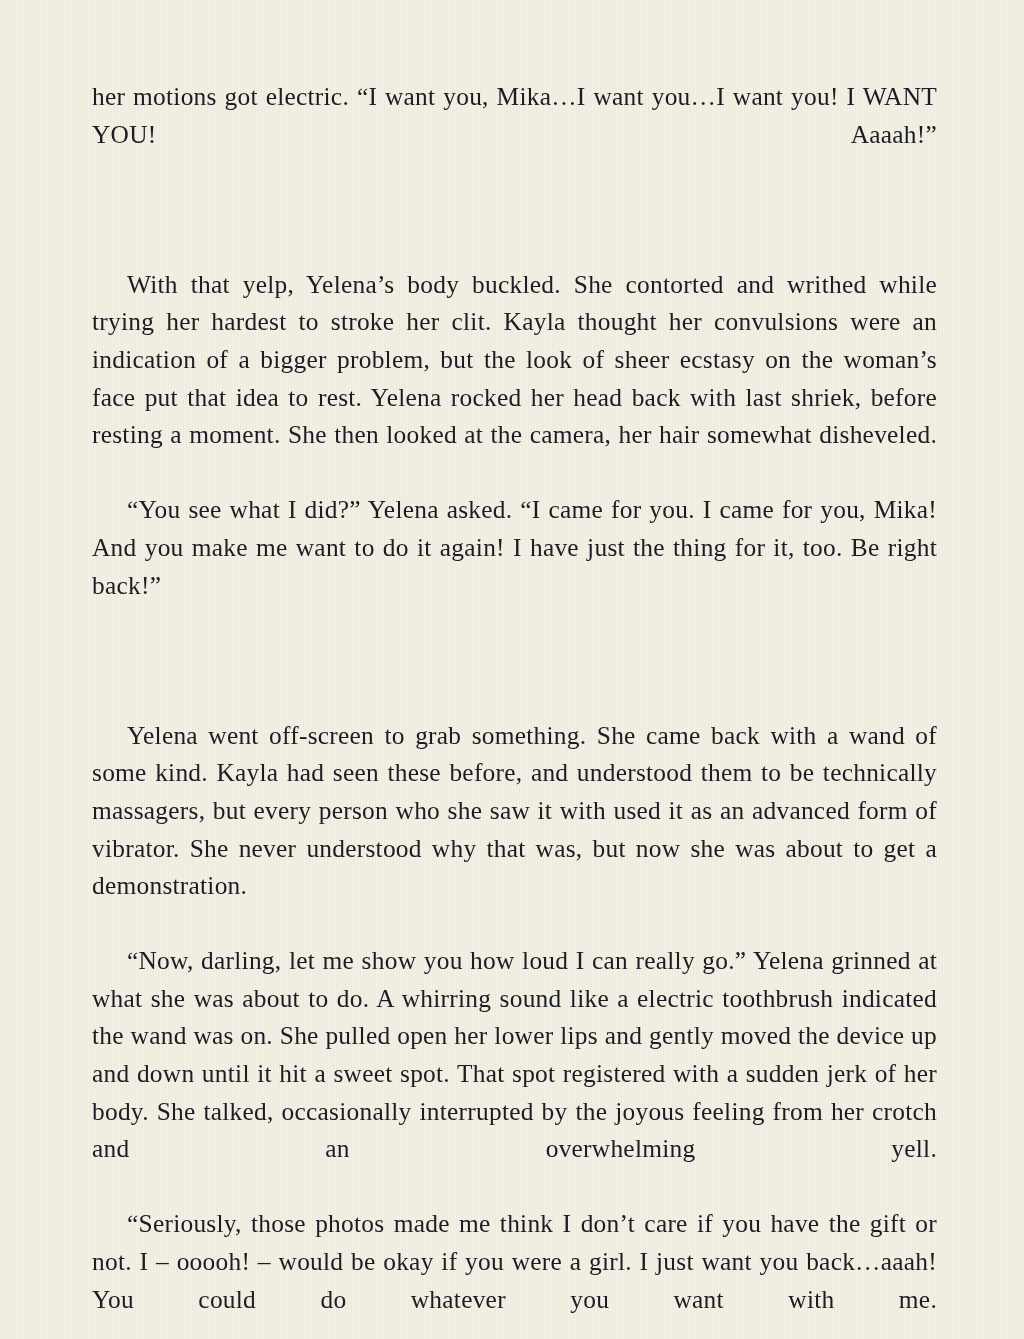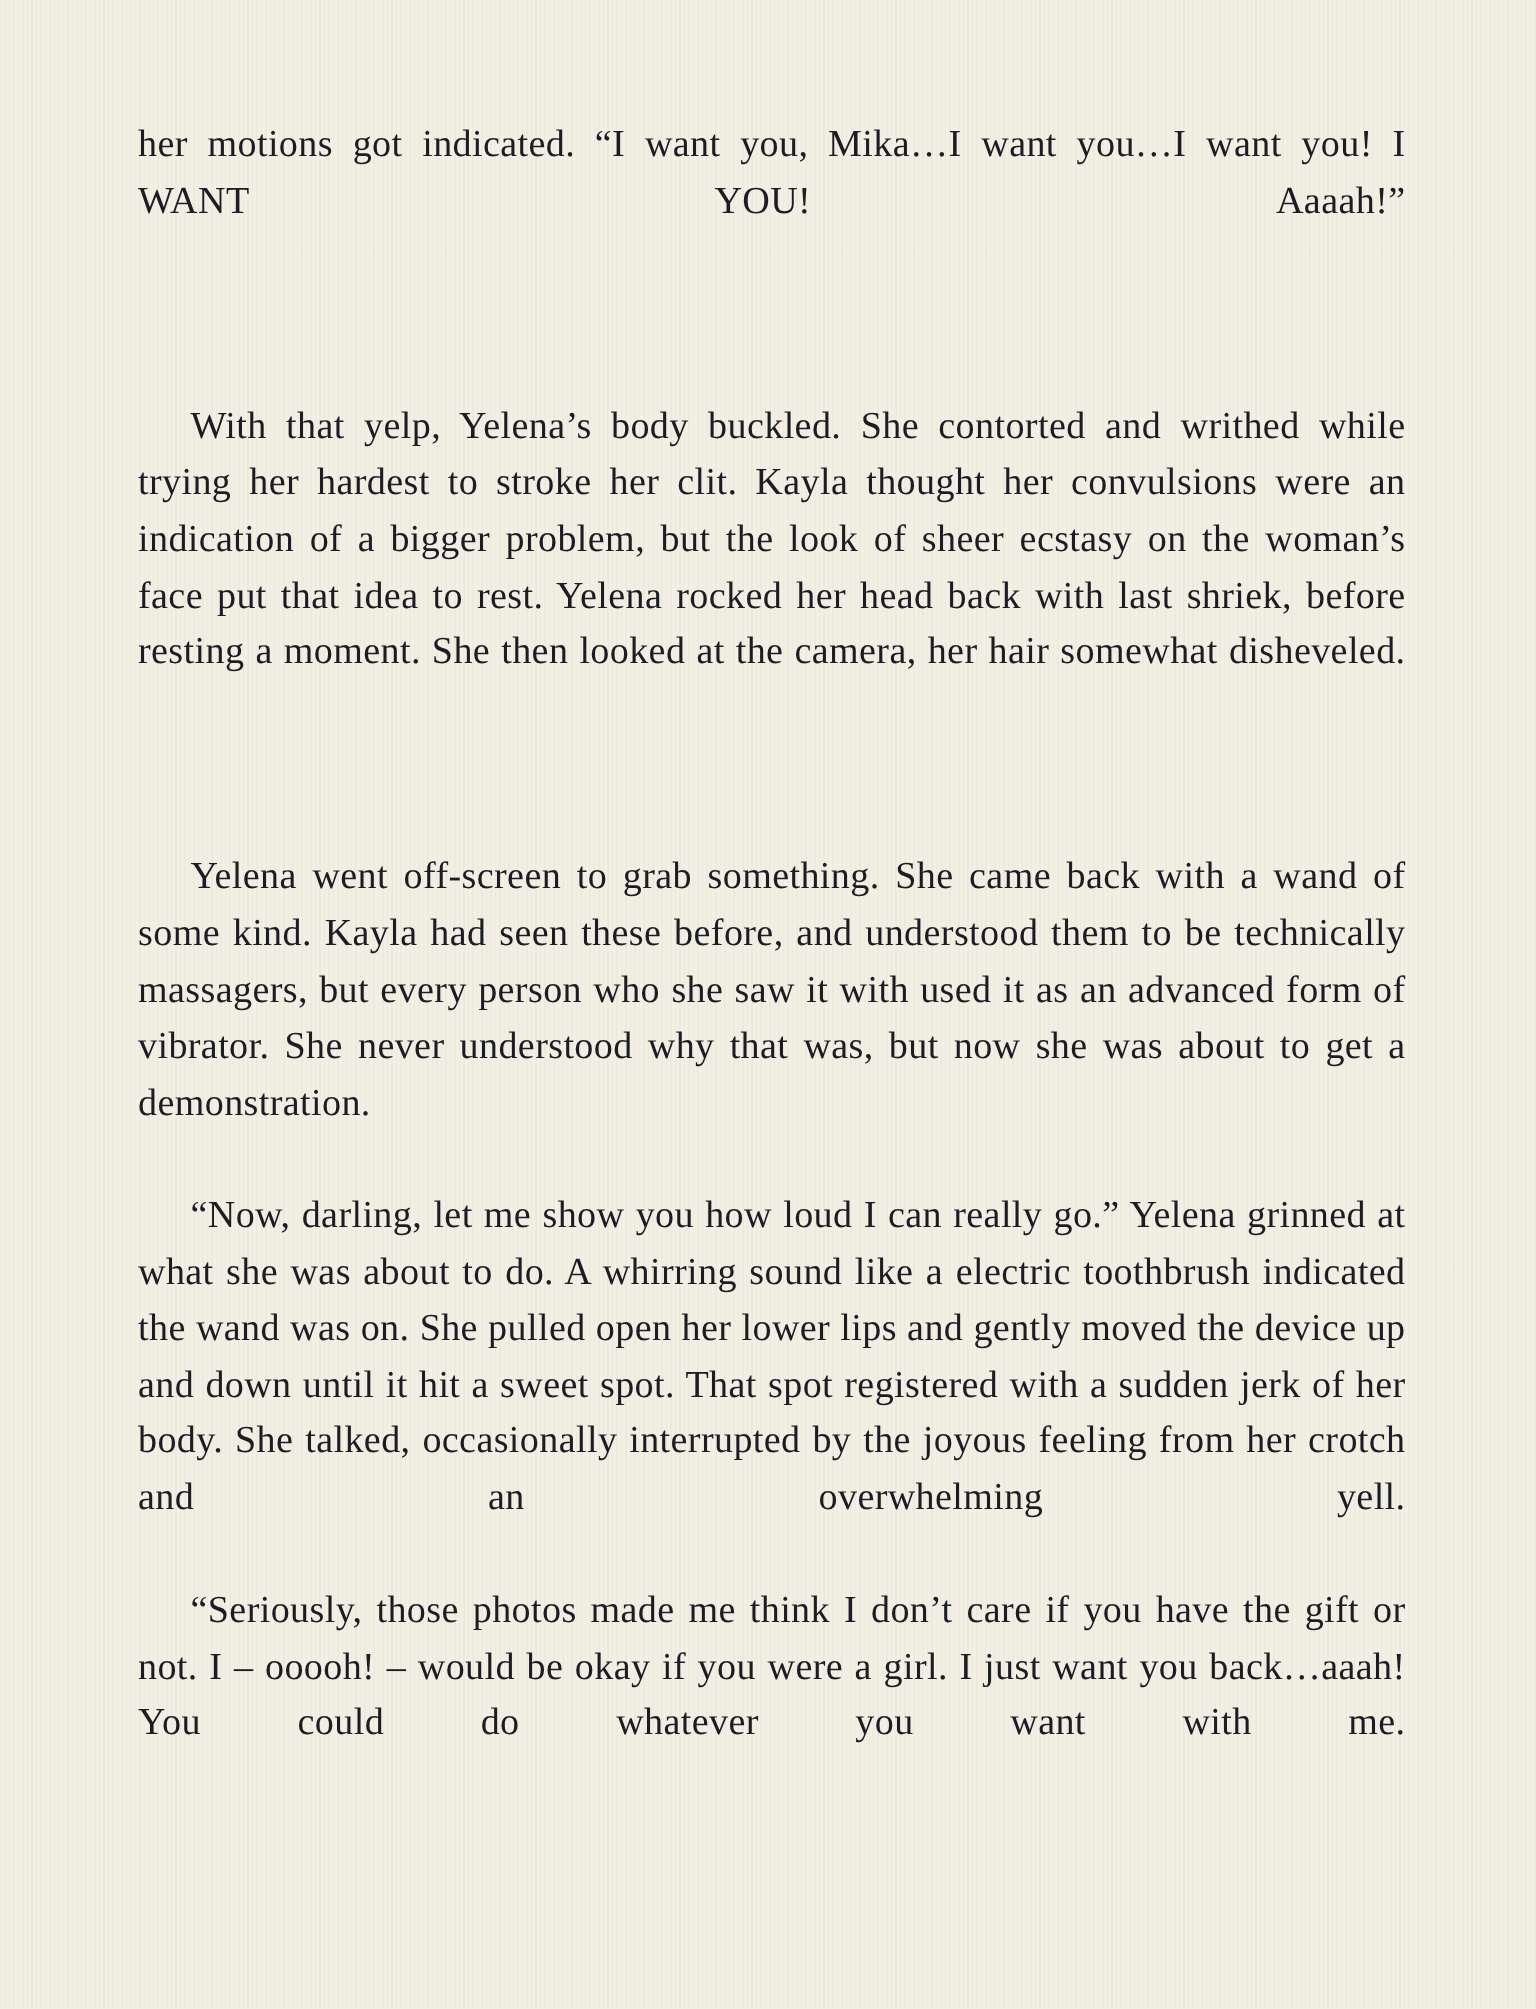--- a/index.html
+++ b/index.html
@@ -99,27 +99,28 @@
 </head>
 <body>
 
 <div class="paper-texture"></div>
 
 <div class="page">
 
   <div class="text-column">
 
     <div class="block">
-      <p class="para flush">her motions got indicated. “I want you, Mika…I want you…I want you! I WANT YOU! Aaaah!”</p>
+      <p class="para flush">her motions got electric. “I want you, Mika…I want you…I want you! I WANT YOU! Aaaah!”</p>
     </div>
 
     <div class="scene-gap"></div>
 
     <div class="block">
       <p class="para indent">With that yelp, Yelena’s body buckled. She contorted and writhed while trying her hardest to stroke her clit. Kayla thought her convulsions were an indication of a bigger problem, but the look of sheer ecstasy on the woman’s face put that idea to rest. Yelena rocked her head back with last shriek, before resting a moment. She then looked at the camera, her hair somewhat disheveled.</p>
+      <p class="para indent">“You see what I did?” Yelena asked. “I came for you. I came for you, Mika! And you make me want to do it again! I have just the thing for it, too. Be right back!”</p>
     </div>
 
     <div class="scene-gap"></div>
 
     <div class="block">
       <p class="para indent">Yelena went off-screen to grab something. She came back with a wand of some kind. Kayla had seen these before, and understood them to be technically massagers, but every person who she saw it with used it as an advanced form of vibrator. She never understood why that was, but now she was about to get a demonstration.</p>
       <p class="para indent">“Now, darling, let me show you how loud I can really go.” Yelena grinned at what she was about to do. A whirring sound like a electric toothbrush indicated the wand was on. She pulled open her lower lips and gently moved the device up and down until it hit a sweet spot. That spot registered with a sudden jerk of her body. She talked, occasionally interrupted by the joyous feeling from her crotch and an overwhelming yell.</p>
       <p class="para indent">“Seriously, those photos made me think I don’t care if you have the gift or not. I – ooooh! – would be okay if you were a girl. I just want you back…aaah! You could do whatever you want with me.</p>
     </div>
 

